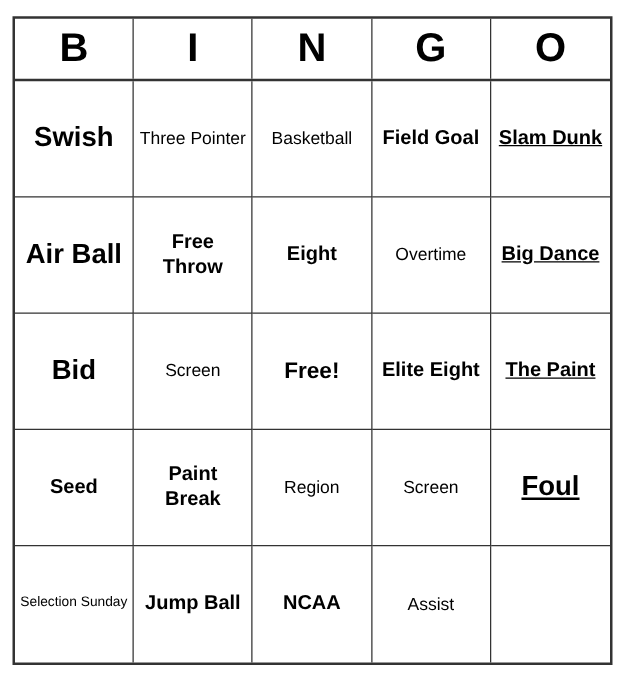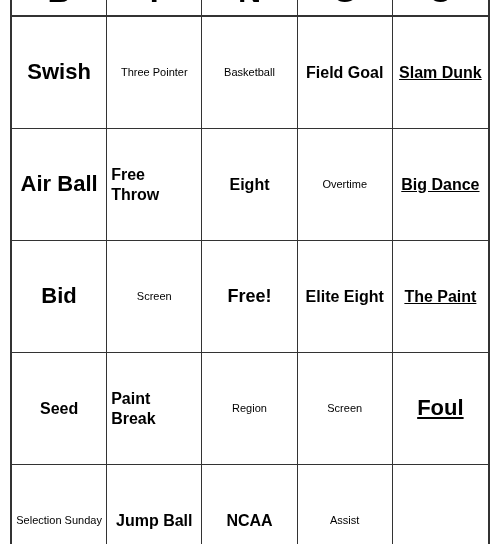--- a/index.html
+++ b/index.html
@@ -47,24 +47,24 @@
     .bingo-grid {
       display: grid;
       grid-template-columns: repeat(5, 1fr);
       grid-template-rows: repeat(5, 1fr);
     }
 
     .bingo-cell {
       display: flex;
       align-items: center;
       justify-content: center;
-      text-align: left;
+      text-align: center;
       border-right: 1px solid #333;
       border-bottom: 1px solid #333;
-      height: 112px;
+      height: 93px;
       padding: 4px;
     }
 
     .bingo-cell:nth-child(5n) {
       border-right: none;
       text-decoration: underline;
     }
 
     .bingo-cell:nth-child(n+21) {
       border-bottom: none;
@@ -78,21 +78,21 @@
       font-size: 22px;
       font-weight: bold;
     }
 
     .font-medium {
       font-size: 16px;
       font-weight: bold;
     }
 
     .font-small {
-      font-size: 11px;
+      font-size: 14px;
     }
 
     .font-xsmall {
       font-size: 11px;
     }
 
     .free-cell {
       font-size: 18px;
       font-weight: bold;
     }

